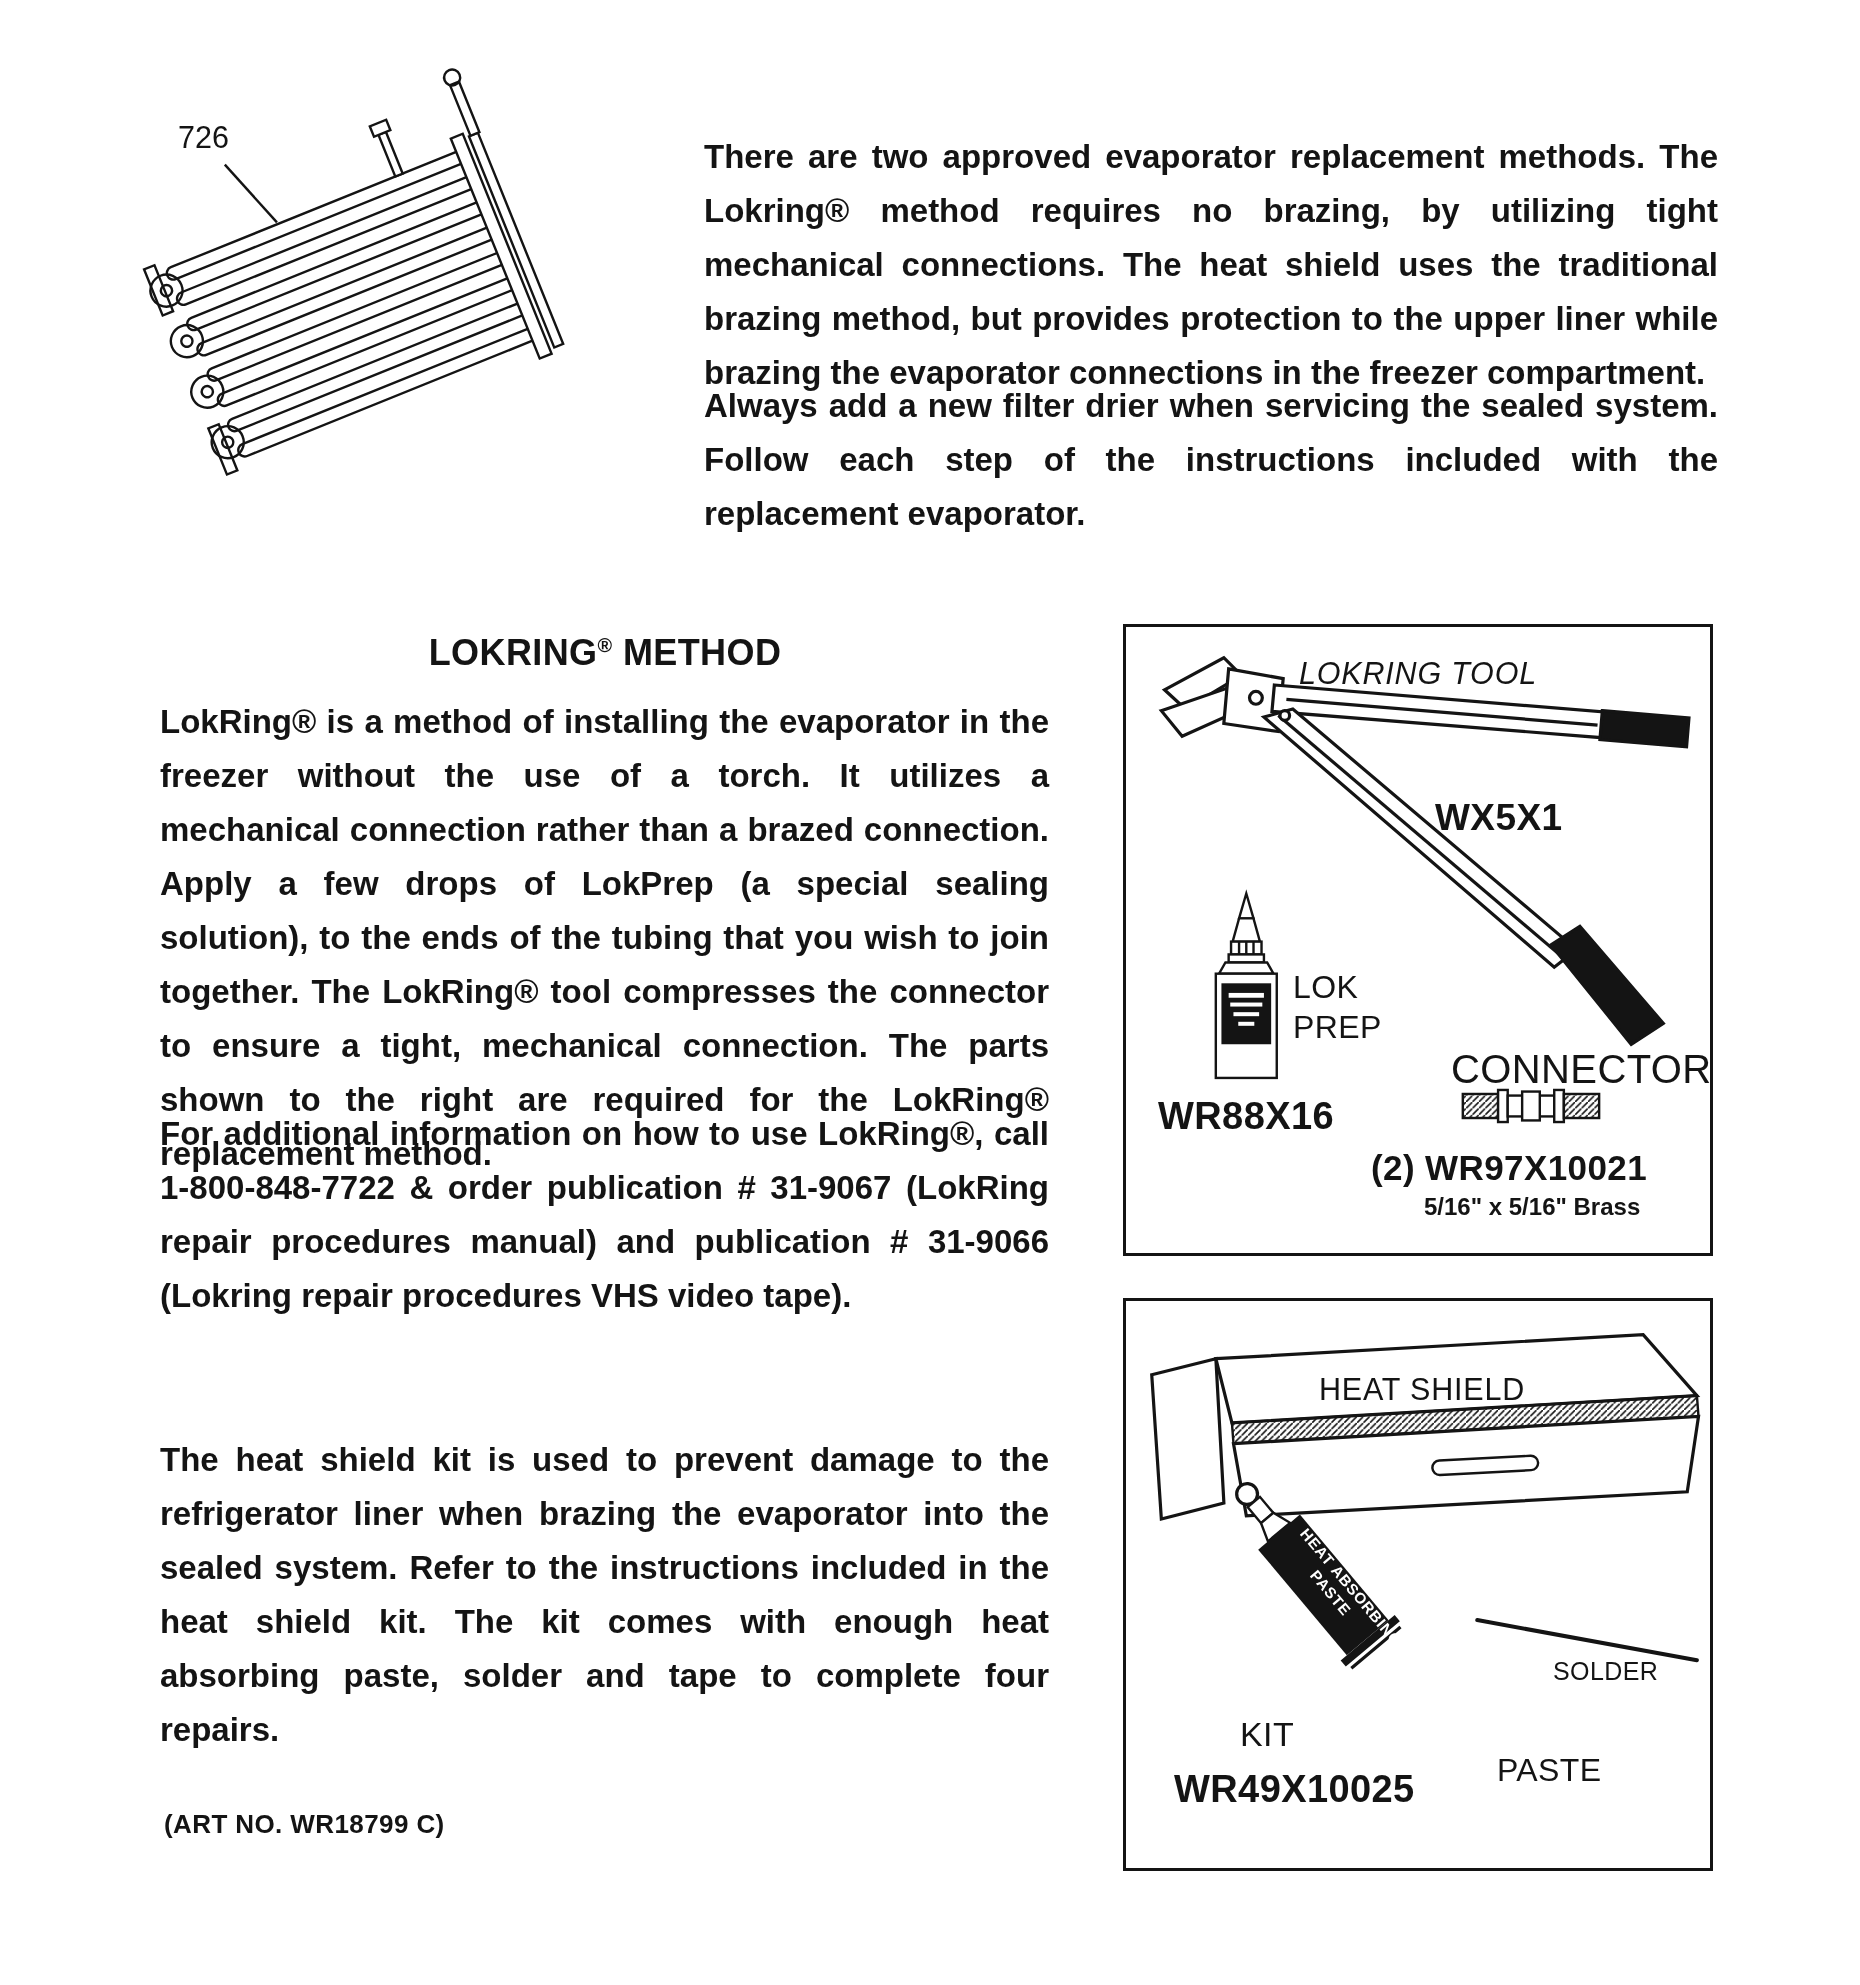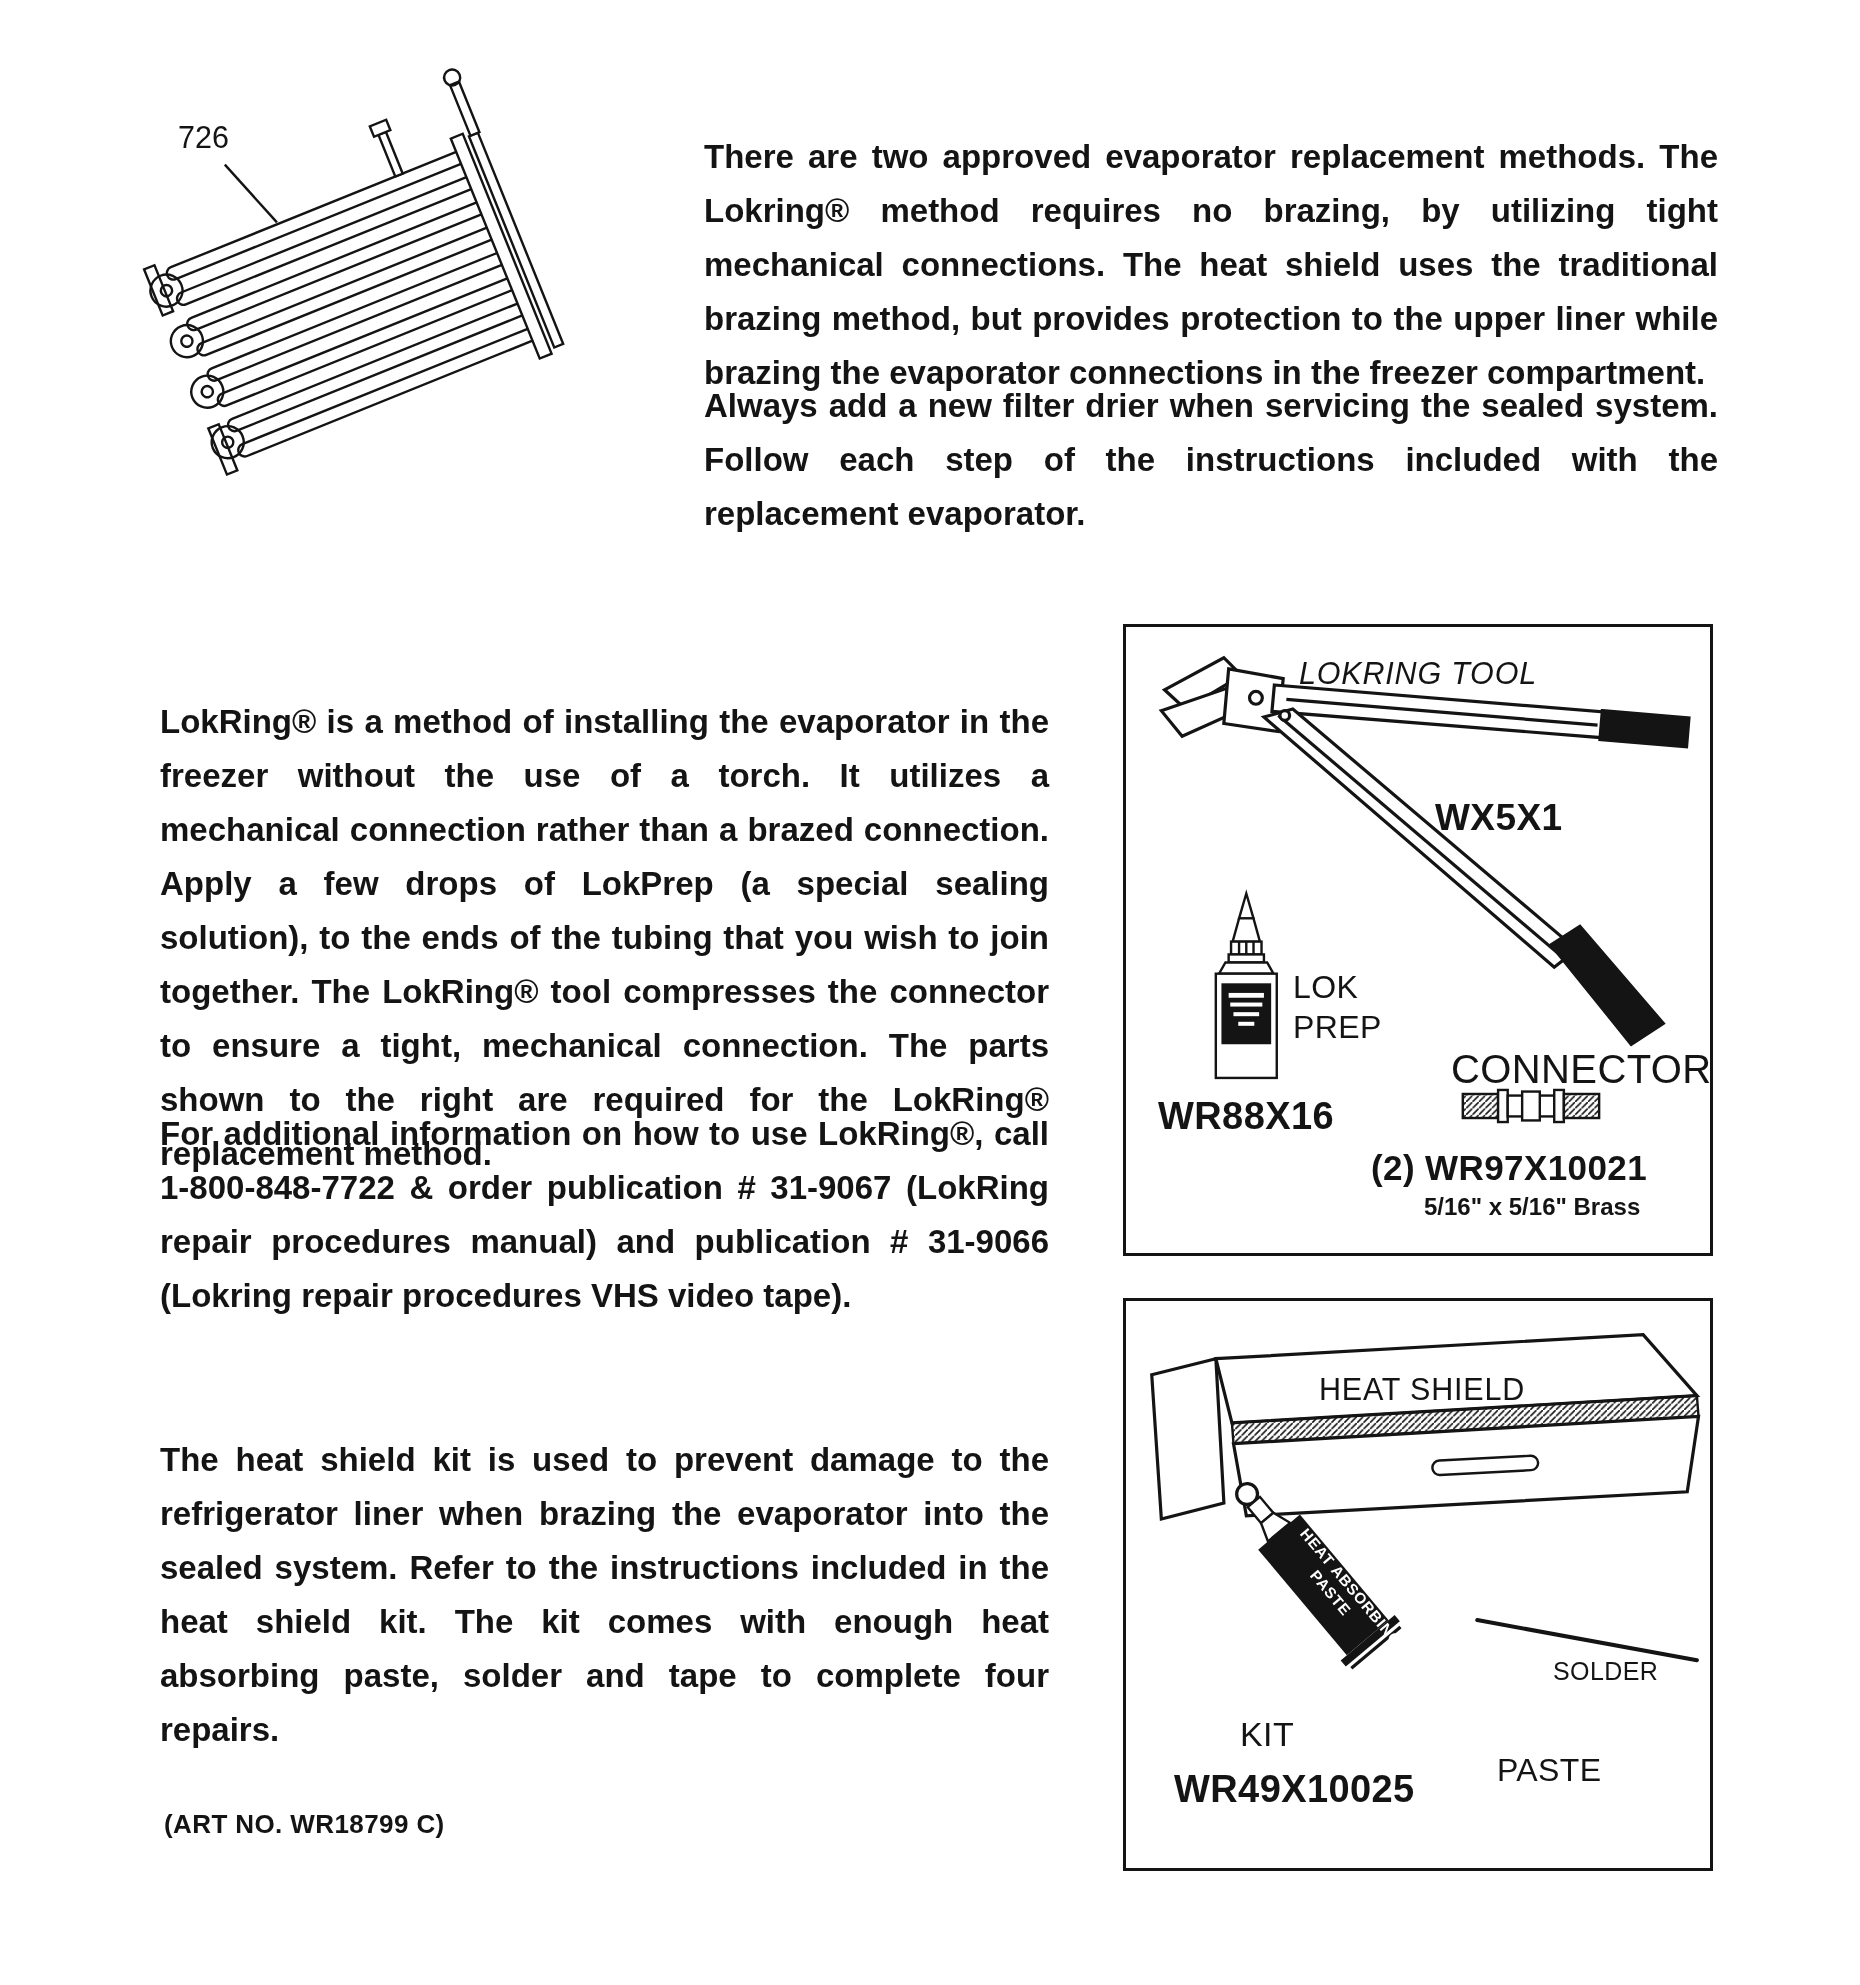--- a/index.html
+++ b/index.html
@@ -55,20 +55,23 @@
       <circle cx="542" cy="88" r="10" fill="none"></circle>
       <rect x="430" y="120" width="10" height="56"></rect>
       <rect x="424" y="106" width="22" height="14"></rect>
     </g>
   </svg>
   <div class="abs callout" style="left:178px;top:120px;">726</div>
 
   <div class="abs para" style="left:704px;top:130px;width:1014px;">There are two approved evaporator replacement methods.  The Lokring® method requires no brazing, by utilizing tight mechanical connections.  The heat shield uses the traditional brazing method, but provides protection to the upper liner while brazing the evaporator connections in the freezer compartment.</div>
   <div class="abs para" style="left:704px;top:379px;width:1014px;">Always add a new filter drier when servicing the sealed system. Follow each step of the instructions included with the replacement evaporator.</div>
 
+  <div class="abs h1" style="left:160px;top:632px;width:890px;">
+    <span>LOKRING</span><span class="sup">®</span><span> METHOD</span>
+  </div>
 
   <div class="abs para" style="left:160px;top:695px;width:889px;">LokRing® is a method of installing the evaporator in the freezer without the use of a torch.  It utilizes a mechanical connection rather than a brazed connection. Apply a few drops of LokPrep (a special sealing solution), to the ends of the tubing that you wish to join together.  The LokRing® tool compresses the connector to ensure a tight, mechanical connection.  The parts shown to the right are required for the LokRing® replacement method.</div>
   <div class="abs para" style="left:160px;top:1107px;width:889px;">For additional information on how to use LokRing®, call 1-800-848-7722 &amp; order publication # 31-9067 (LokRing repair procedures manual) and publication # 31-9066 (Lokring repair procedures VHS video tape).</div>
 
   <div class="abs para" style="left:160px;top:1433px;width:889px;">The heat shield kit is used to prevent damage to the refrigerator liner when brazing the evaporator into the sealed system.  Refer to the instructions included in the heat shield kit.  The kit comes with enough heat absorbing paste, solder and tape to complete four repairs.</div>
 
   <div class="abs artno" style="left:164px;top:1809px;">(ART NO. WR18799 C)</div>
 
   <div class="abs panel" style="left:1123px;top:624px;width:590px;height:632px;">
     <svg width="583" height="626" viewBox="0 0 727 780">

